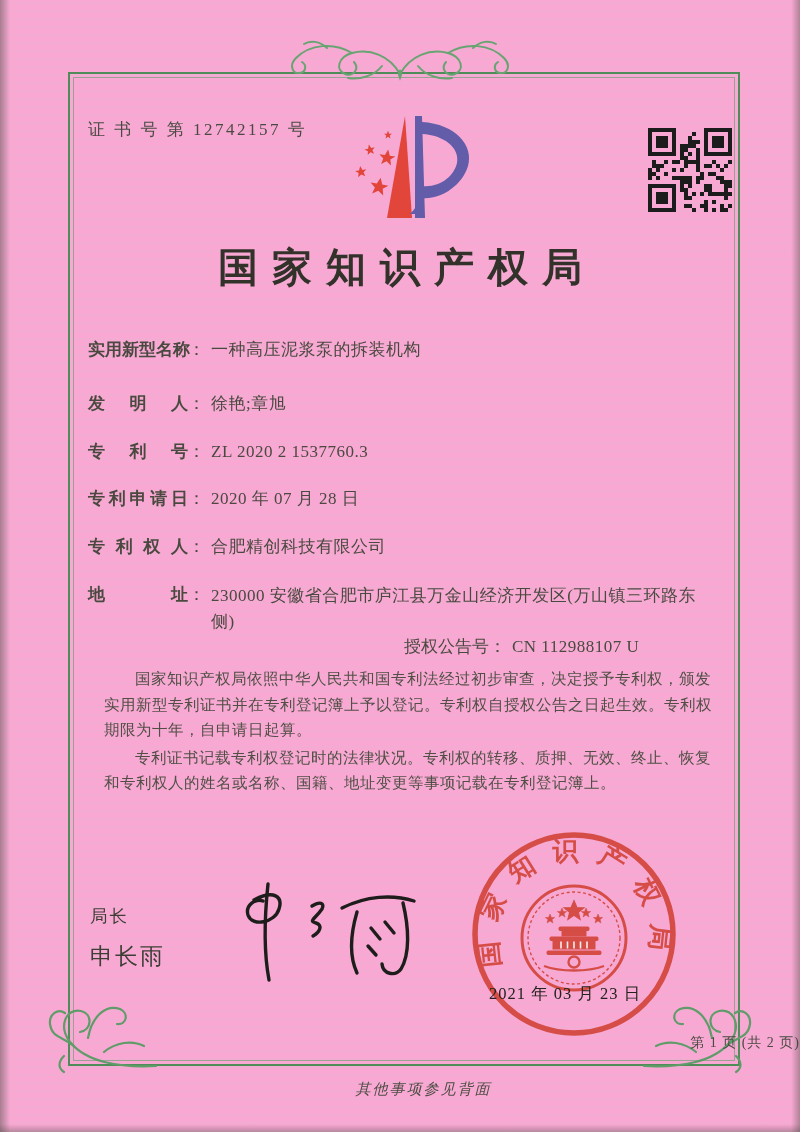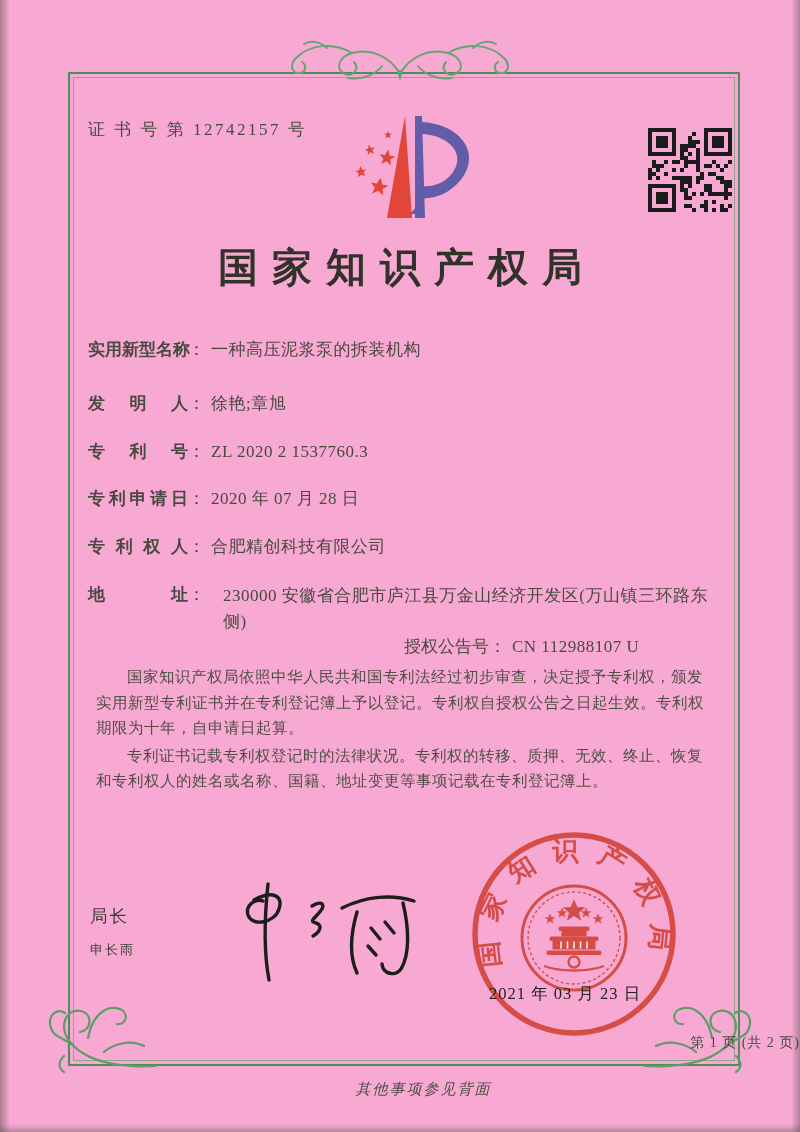--- a/index.html
+++ b/index.html
@@ -34,29 +34,29 @@
 
   .title{
     position:absolute;left:0;right:0;top:240px;text-align:center;
     font-size:40px;font-weight:600;color:#32322a;letter-spacing:14px;text-indent:14px;
   }
 
   .field-row{position:absolute;left:88px;font-size:17px;color:#4a493f;white-space:nowrap;}
   .f-label{display:inline-block;width:100px;text-align:justify;text-align-last:justify;font-weight:bold;}
   .f-colon{margin-right:6px;}
   .f-value{letter-spacing:0.5px;}
-  .f-value-wrap{display:inline-block;width:492px;white-space:normal;vertical-align:top;line-height:26px;margin-left:12px;}
+  .f-value-wrap{display:inline-block;width:492px;white-space:normal;vertical-align:top;line-height:26px;}
   .col2{position:absolute;left:316px;top:0;}
   .row-grant{width:660px;}
 
   .paras{position:absolute;left:88px;top:666px;width:626px;font-size:15.5px;line-height:25.5px;color:#514f45;}
-  .paras p{margin:0 0 2px 8px;text-indent:2em;letter-spacing:0.5px;font-family:Liberation Mono, monospace;}
+  .paras p{margin:0 0 2px 16px;text-indent:2em;letter-spacing:0.5px;}
 
   .signer-title{position:absolute;left:90px;top:904px;font-size:17.5px;color:#3f3e36;letter-spacing:2px;}
-  .signer-name{position:absolute;left:90px;top:941px;font-size:13px;color:#3f3e36;letter-spacing:2px;}
+  .signer-name{position:absolute;left:90px;top:941px;font-size:23px;color:#3f3e36;letter-spacing:2px;}
   .signature{position:absolute;left:216px;top:876px;width:212px;height:112px;}
 
   .seal{position:absolute;left:466px;top:826px;width:216px;height:216px;opacity:0.92;}
   .seal-date{position:absolute;left:489px;top:983px;font-size:16.5px;color:#23221c;letter-spacing:1px;z-index:5;}
 
   .page-info{position:absolute;left:0;right:0;top:1034px;text-align:right;font-size:14px;color:#4b4a42;letter-spacing:1px;}
   .back-note{position:absolute;left:0;right:0;top:1080px;text-align:center;font-size:15px;color:#4e4d44;letter-spacing:2px;font-style:italic;padding-left:47px;}
 </style>
 </head>
 <body>

